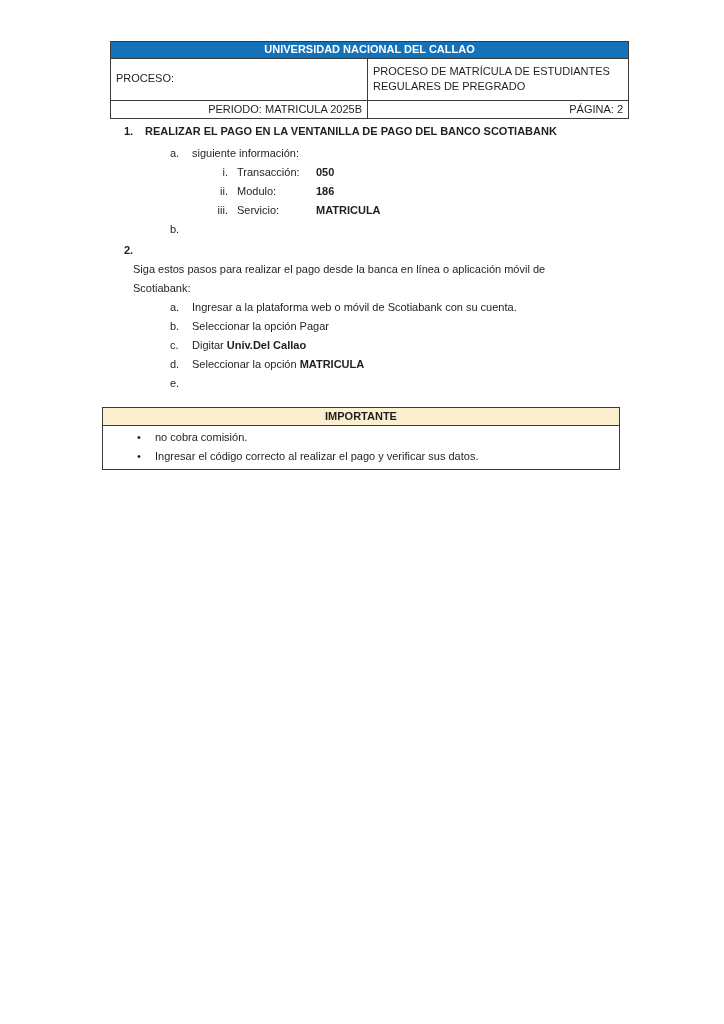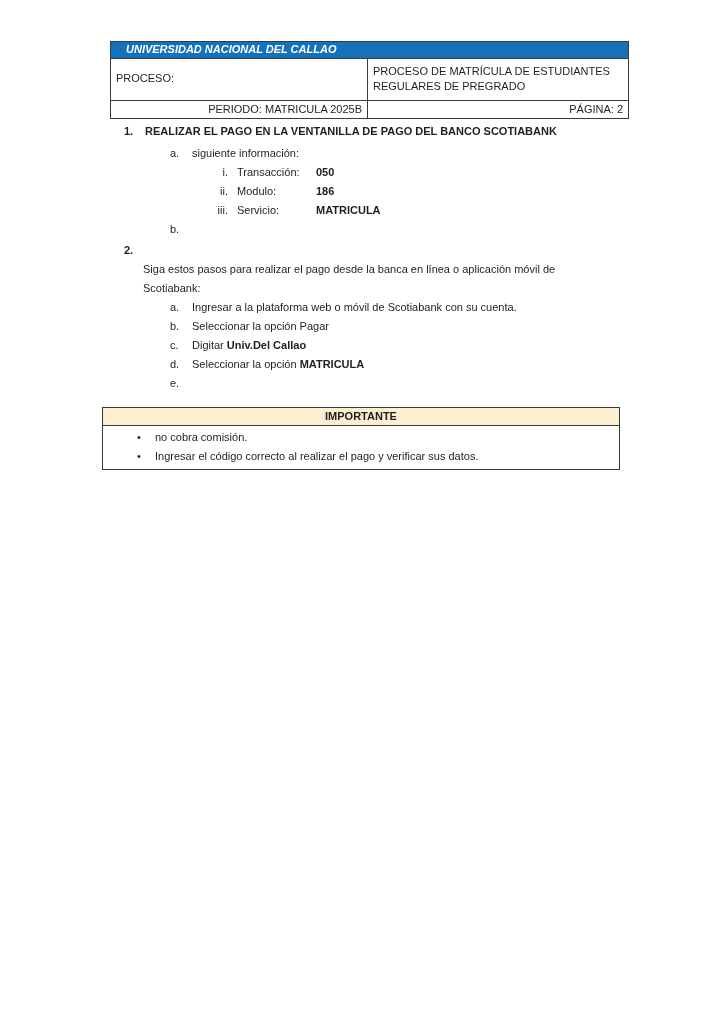--- a/index.html
+++ b/index.html
@@ -10,41 +10,41 @@
   }
   
   .header-table{
     position:absolute;left:110px;top:41px;width:518px;
     border-collapse:collapse;table-layout:fixed;font-size:11px;
   }
   .header-table td{
     border:1px solid #3a3a3a;padding:1px 5px;vertical-align:middle;line-height:15.5px;
   }
   .header-table td.title-cell{
-    color:#ffffff;font-weight:bold;height:15px;padding:0 15px;font-style:italic;
+    color:#ffffff;font-weight:bold;text-align:center;height:15px;padding:0 15px;
   }
   .header-table td.row2{height:39px;vertical-align:middle;}
   .header-table td.row3{height:15px;text-align:right;}
   .header-table td.right{text-align:right;}
   .nowrap{white-space:nowrap;}
   
   .content{position:absolute;left:124px;top:122px;width:506px;line-height:19px;}
   .sec-heading{display:flex;font-weight:bold;}
   .sec-heading .num{width:21px;flex:none;}
   .sec-heading .title{white-space:nowrap;}
   .li-row{display:flex;margin-left:46px;}
   .li-row .marker{width:22px;flex:none;}
   .li-row.first{margin-top:3px;}
   .li-text div{white-space:nowrap;}
   .roman-row{display:flex;padding-left:72px;}
   .roman-row .rmark{width:32px;text-align:right;margin-right:9px;flex:none;}
   .roman-row .rlabel{width:79px;flex:none;}
   .roman-row .rvalue{font-weight:bold;white-space:nowrap;}
   .sec2{margin-top:2px;}
-  .intro{margin-left:19px;}
+  .intro{margin-left:9px;}
   .intro div{white-space:nowrap;}
   .bold-part{font-weight:bold;}
   
   .important{
     position:absolute;left:102px;top:407px;width:518px;
     border:1px solid #3a3a3a;box-sizing:border-box;
   }
   .imp-header{
     border-bottom:1px solid #3a3a3a;text-align:center;font-weight:bold;
     height:17px;line-height:17px;font-size:11px;

